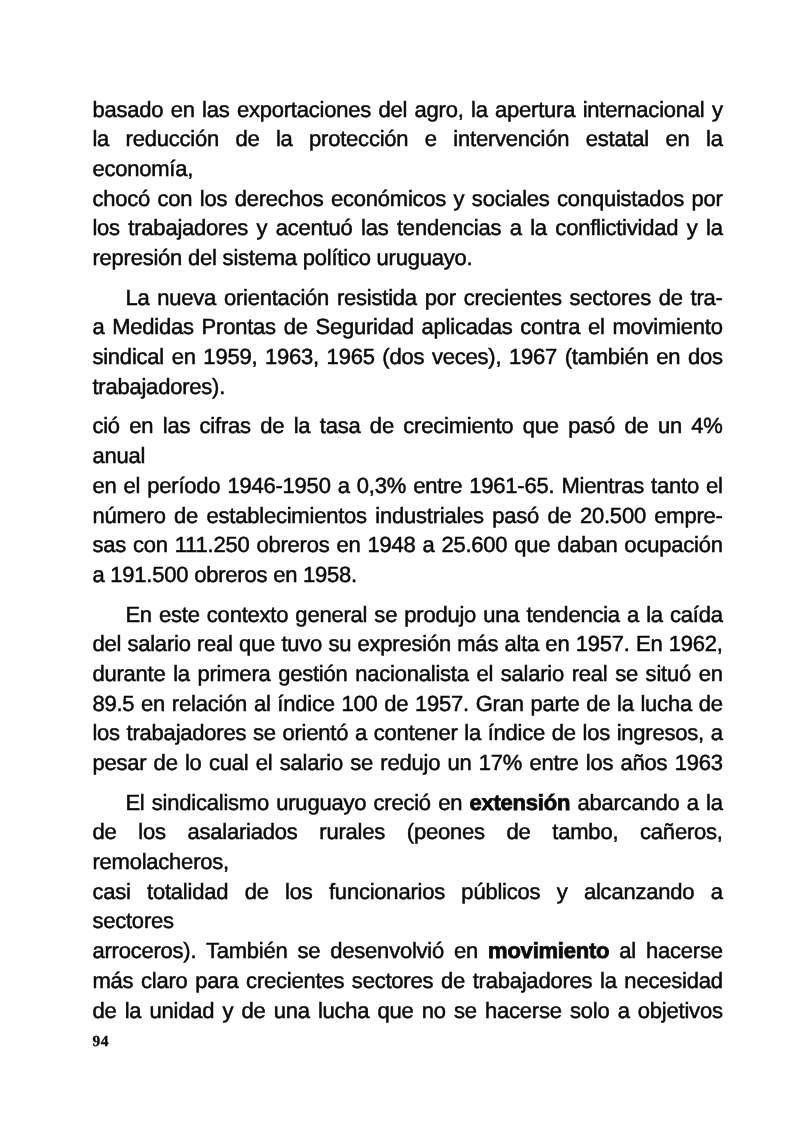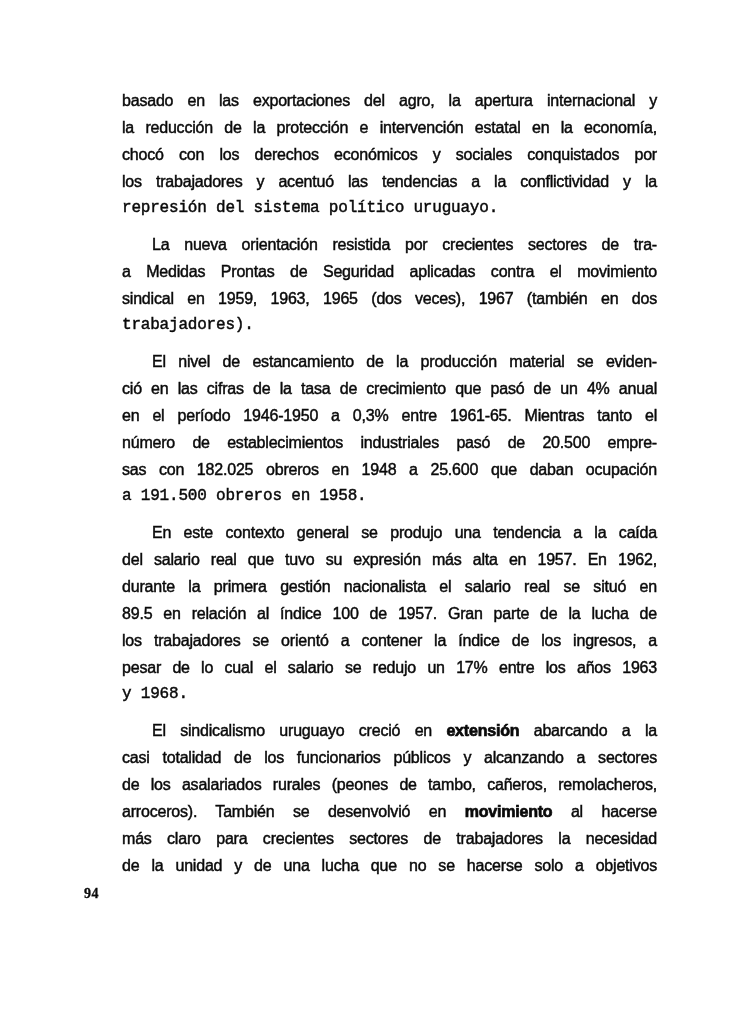--- a/index.html
+++ b/index.html
@@ -16,29 +16,28 @@
     background: #ffffff;
     padding: 87px 0 0 84px;
     font-family: "Liberation Sans", sans-serif;
     color: #0a0a0a;
   }
   .text-block {
     width: 573px;
   }
   .paragraph + .paragraph { margin-top: 9px; }
   .line {
-    font-size: 16px;
+    font-size: 20px;
     line-height: 27px;
     letter-spacing: -0.2px;
     text-align: justify;
     text-align-last: justify;
-    margin-left: 38px;
     -webkit-text-stroke: 0.45px currentColor;
   }
-  .line-last { text-align-last: left; font-family: Liberation Mono, monospace; }
+  .line-last { text-align-last: left; }
   .indent { padding-left: 30px; }
   .b {
     font-weight: 700;
     -webkit-text-stroke: 0.7px currentColor;
   }
   .page-number {
     margin-top: 7px;
     font-family: "Liberation Serif", serif;
     font-weight: 700;
     font-size: 14px;
@@ -58,39 +57,37 @@
         <div class="line"><span>los trabajadores y acentuó las tendencias a la conflictividad y la</span></div>
         <div class="line line-last"><span>represión del sistema político uruguayo.</span></div>
       </div>
       <div class="paragraph">
         <div class="line indent"><span>La nueva orientación resistida por crecientes sectores de tra-</span></div>
         <div class="line"><span>a Medidas Prontas de Seguridad aplicadas contra el movimiento</span></div>
         <div class="line"><span>sindical en 1959, 1963, 1965 (dos veces), 1967 (también en dos</span></div>
         <div class="line line-last"><span>trabajadores).</span></div>
       </div>
       <div class="paragraph">
-        <div class="line indent"><span>El nivel de estancamiento de la producción material se eviden-</span></div>
         <div class="line"><span>ció en las cifras de la tasa de crecimiento que pasó de un 4% anual</span></div>
         <div class="line"><span>en el período 1946-1950 a 0,3% entre 1961-65. Mientras tanto el</span></div>
         <div class="line"><span>número de establecimientos industriales pasó de 20.500 empre-</span></div>
-        <div class="line"><span>sas con 182.025 obreros en 1948 a 25.600 que daban ocupación</span></div>
+        <div class="line"><span>sas con 111.250 obreros en 1948 a 25.600 que daban ocupación</span></div>
         <div class="line line-last"><span>a 191.500 obreros en 1958.</span></div>
       </div>
       <div class="paragraph">
         <div class="line indent"><span>En este contexto general se produjo una tendencia a la caída</span></div>
         <div class="line"><span>del salario real que tuvo su expresión más alta en 1957. En 1962,</span></div>
         <div class="line"><span>durante la primera gestión nacionalista el salario real se situó en</span></div>
         <div class="line"><span>89.5 en relación al índice 100 de 1957. Gran parte de la lucha de</span></div>
         <div class="line"><span>los trabajadores se orientó a contener la índice de los ingresos, a</span></div>
         <div class="line"><span>pesar de lo cual el salario se redujo un 17% entre los años 1963</span></div>
-        <div class="line line-last"><span>y 1968.</span></div>
       </div>
       <div class="paragraph">
         <div class="line indent"><span>El sindicalismo uruguayo creció en </span><span class="b">extensión</span><span> abarcando a la</span></div>
+        <div class="line"><span>de los asalariados rurales (peones de tambo, cañeros, remolacheros,</span></div>
         <div class="line"><span>casi totalidad de los funcionarios públicos y alcanzando a sectores</span></div>
-        <div class="line"><span>de los asalariados rurales (peones de tambo, cañeros, remolacheros,</span></div>
         <div class="line"><span>arroceros). También se desenvolvió en </span><span class="b">movimiento</span><span> al hacerse</span></div>
         <div class="line"><span>más claro para crecientes sectores de trabajadores la necesidad</span></div>
         <div class="line"><span>de la unidad y de una lucha que no se hacerse solo a objetivos</span></div>
       </div>
     </div>
   <div class="page-number">94</div>
 </div>
 
 </body></html>

